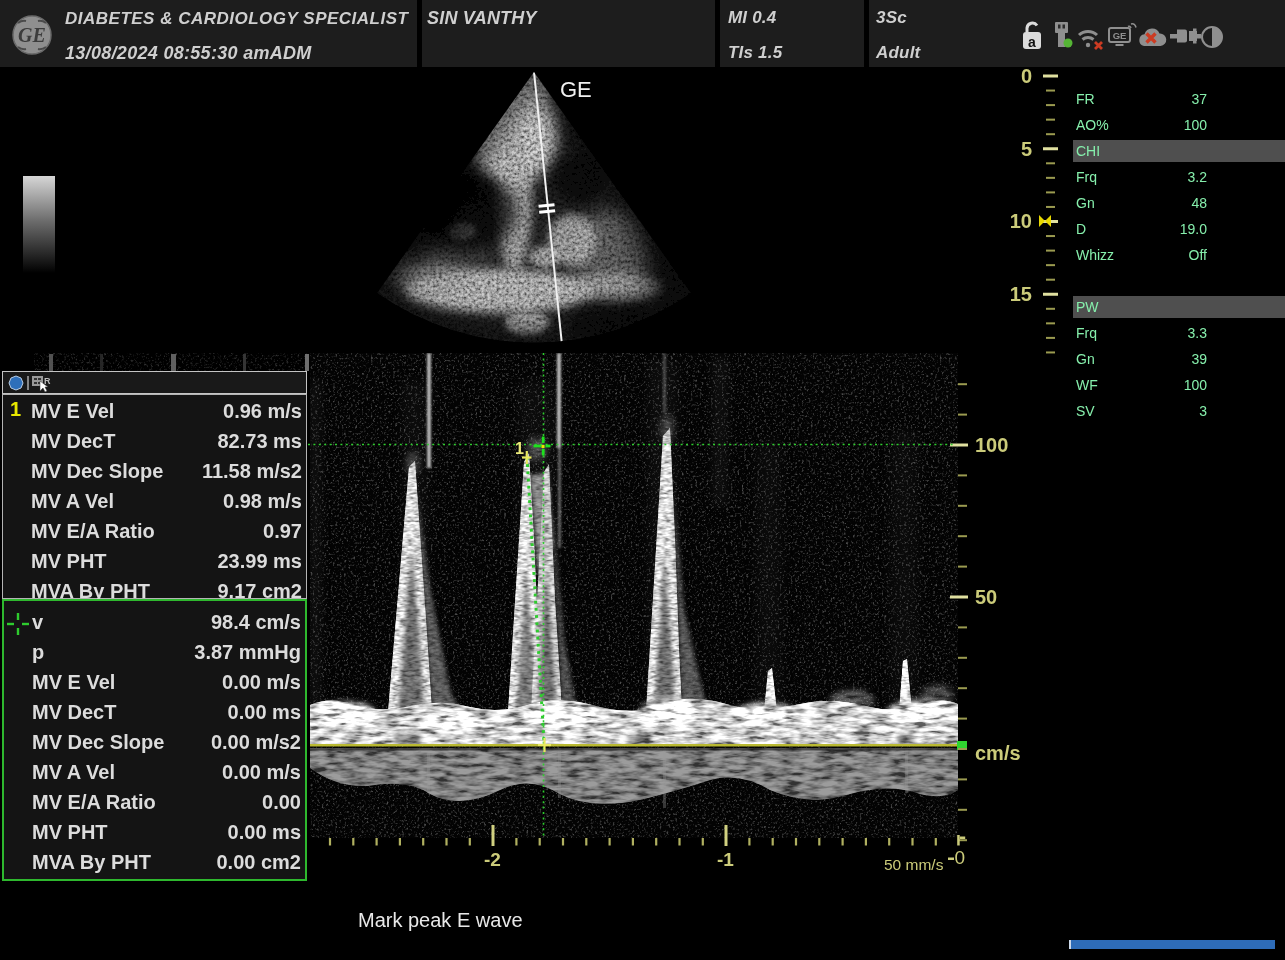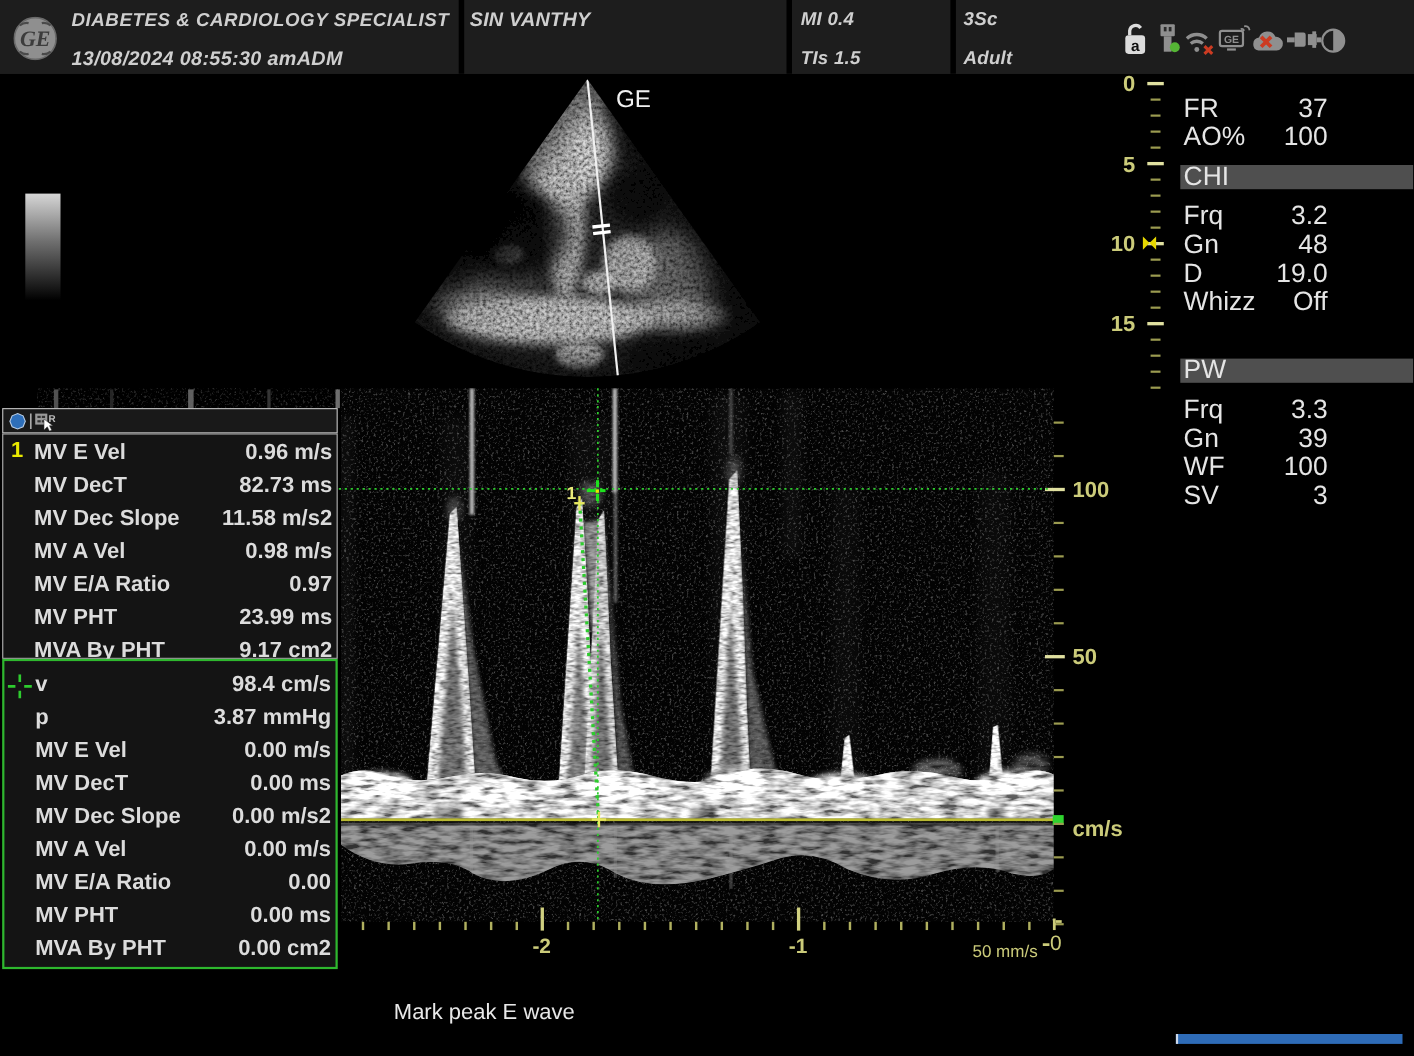--- a/index.html
+++ b/index.html
@@ -10,23 +10,23 @@
   #topbar{position:absolute;left:0;top:0;width:1285px;height:67px;background:#1d1d1d;color:#cfcfcf;}
   .hdiv{position:absolute;top:0;width:5px;height:67px;background:#000;}
   .htxt{position:absolute;font-size:17px;font-weight:bold;white-space:nowrap;letter-spacing:0.2px;font-style:italic;}
   
   #mpanel{position:absolute;left:2px;top:371px;width:305px;color:#dcdcdc;font-weight:bold;}
   #mphead{position:relative;box-sizing:border-box;height:23px;border:1px solid #c4c4c4;background:#191919;}
   #msec1{position:relative;box-sizing:border-box;border:1px solid #b4b4b4;background:#141414;height:205px;padding-top:1px;}
   #msec2{position:relative;box-sizing:border-box;border:2px solid #2eb82e;background:#141414;height:282px;padding-top:6px;}
   .mrow{display:flex;justify-content:space-between;font-size:20px;height:30px;line-height:30px;padding:0 4px 0 28px;}
   
-  #rpanel{position:absolute;left:1073px;top:86px;width:212px;color:#e5e5e5;font-size:24px;text-align:right;}
+  #rpanel{position:absolute;left:1073px;top:86px;width:212px;color:#86efac;font-size:14px;text-align:right;}
   .rrow{display:flex;justify-content:space-between;height:26px;line-height:26px;padding-left:3px;padding-right:78px;}
-  .rbar{background:#4f4f4f;height:22px;line-height:22px;margin:12px 0;}
+  .rbar{background:#4f4f4f;height:22px;line-height:22px;margin:2px 0;}
   
   #marktxt{position:absolute;left:358px;top:909px;font-size:20px;color:#e8e8e8;}
   .clip1{position:absolute;top:979px;font-size:20px;font-weight:bold;color:#f0abfc;}
   #pbar{position:absolute;left:1069px;top:940px;width:204px;height:9px;background:#2e6cb8;border-left:2px solid #cdd9ea;}
 </style>
 </head>
 <body>
 <div id="screen">
 
   <svg class="abs" style="left:0;top:0" width="1285" height="960" viewBox="0 0 1285 960">

